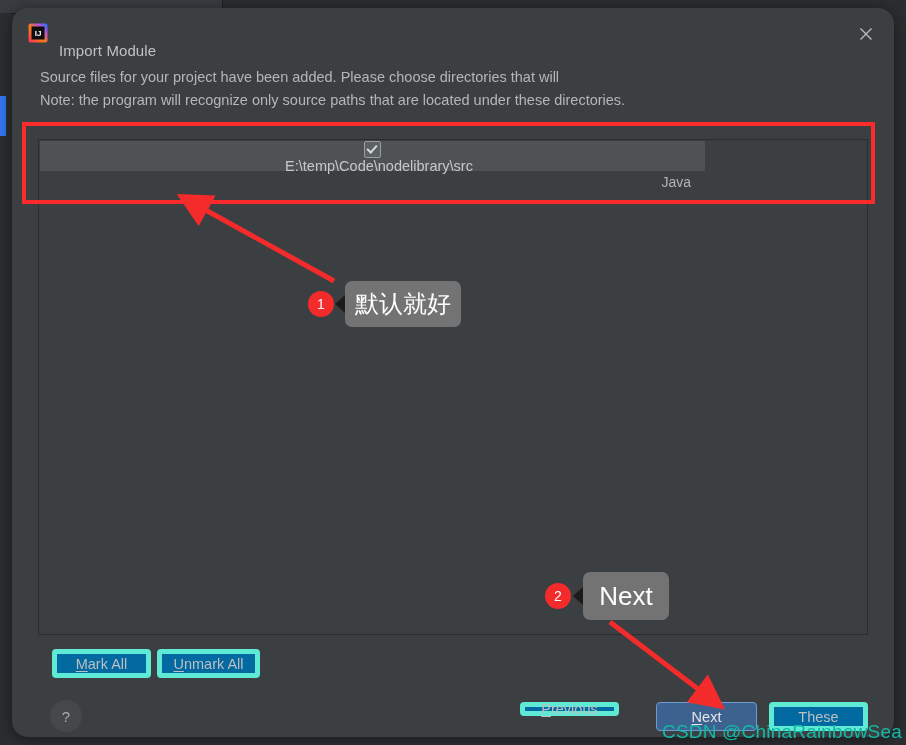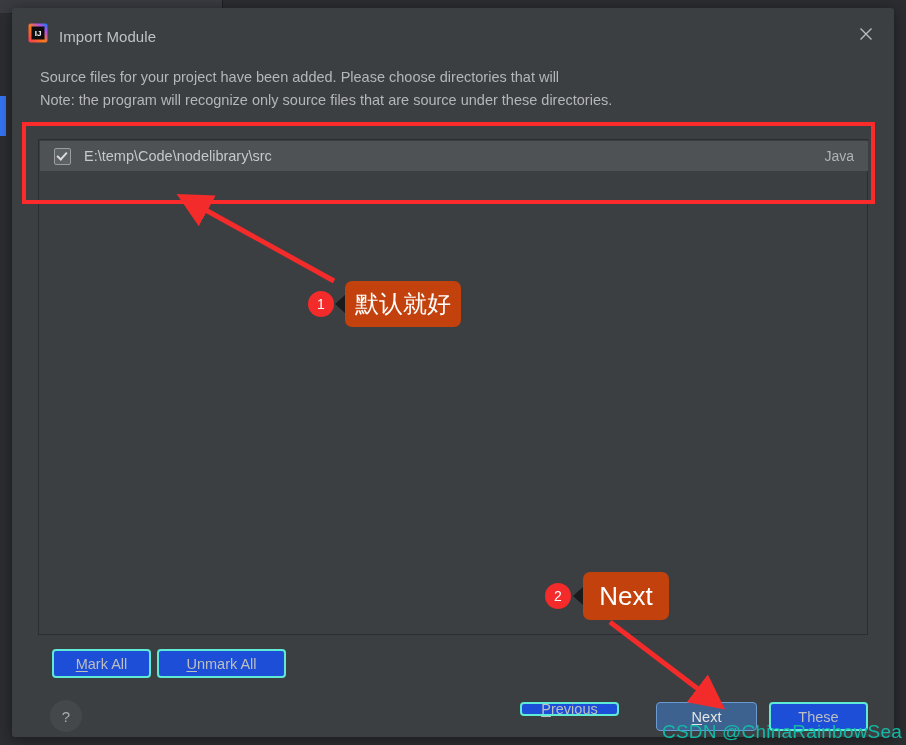--- a/index.html
+++ b/index.html
@@ -43,38 +43,38 @@
     width: 6px; height: 40px;
     background: #3574f0;
   }
 
   
   #dialog {
     position: absolute;
     left: 12px; top: 8px;
     width: 882px; height: 729px;
     background: #3c3f41;
-    border-radius: 3px;
+    border-radius: 16px;
     box-shadow: 0 2px 14px rgba(0,0,0,0.45);
   }
 
   
   #titlebar {
     position: absolute;
     left: 0; top: 0;
     width: 882px; height: 48px;
   }
   #app-icon {
     position: absolute;
     left: 16px; top: 15px;
     width: 20px; height: 20px;
   }
   #dialog-title {
     position: absolute;
-    left: 47px; top: 20px;
+    left: 47px; top: 34px;
     font-size: 15px;
     color: #bfc1c3;
     letter-spacing: .1px;
     white-space: nowrap;
   }
   #close-button {
     position: absolute;
     right: 16px; top: 14px;
     width: 24px; height: 24px;
     cursor: pointer;
@@ -97,27 +97,28 @@
     position: absolute;
     left: 26px; top: 131px;
     width: 830px; height: 496px;
     background: #3c3f41;
     border: 1px solid #2b2d30;
     box-sizing: border-box;
   }
   #source-row {
     position: absolute;
     left: 1px; top: 1px;
-    width: 828px; height: 30px;
+    width: 665px; height: 30px;
     background: #4e5254;
     display: flex;
     align-items: center;
     box-sizing: border-box;
     padding: 0 14px 0 14px;
     cursor: default;
+    flex-direction: column;
   }
   #row-checkbox {
     width: 15px; height: 15px;
     border: 1px solid #9b9ea0;
     border-radius: 2px;
     background: #5c6164;
     position: relative;
     flex: none;
     cursor: pointer;
   }
@@ -139,35 +140,35 @@
   #row-type {
     margin-left: auto;
     font-size: 14px;
     color: #b0b2b4;
     white-space: nowrap;
   }
 
   
   .btn {
     position: absolute;
-    background: #1d4ed8;
-    border: 2px solid #5eead4;
+    background: #0369a1;
+    border: 5px solid #5eead4;
     border-radius: 4px;
     color: #bdbfc1;
     font-size: 14.5px;
     display: flex;
     align-items: center;
     justify-content: center;
     cursor: pointer;
     box-sizing: border-box;
     white-space: nowrap;
   }
   .btn u { text-underline-offset: 2px; }
   #btn-mark-all  { left: 40px;  top: 641px; width: 99px;  height: 29px; }
-  #btn-unmark-all{ left: 145px; top: 641px; width: 129px; height: 29px; align-items: center; }
+  #btn-unmark-all{ left: 145px; top: 641px; width: 103px; height: 29px; align-items: center; }
   #btn-previous  { left: 508px; top: 694px; width: 99px;  height: 14px; }
   #btn-next      { left: 644px; top: 694px; width: 101px; height: 29px;
                    background: #3d628f; border: 1px solid #6c9bd2; color: #e3e5e7; }
   #btn-cancel    { left: 757px; top: 694px; width: 99px;  height: 29px; }
 
   
   #help-button {
     position: absolute;
     left: 38px; top: 692px;
     width: 32px; height: 32px;
@@ -200,21 +201,21 @@
   }
   #highlight-box {
     position: absolute;
     left: 22px; top: 122px;
     width: 853px; height: 82px;
     border: 4px solid #fc2b2b;
     box-sizing: border-box;
   }
   .callout {
     position: absolute;
-    background: #c2410c;
+    background: #737373;
     border-radius: 7px;
     color: #ffffff;
     display: flex;
     align-items: center;
     justify-content: center;
     white-space: nowrap;
   }
   .callout::before {
     content: "";
     position: absolute;
@@ -270,21 +271,21 @@
     <div id="dialog-title">Import Module</div>
     <div id="close-button">
       <svg width="24" height="24" viewBox="0 0 24 24">
         <path d="M6.5 6.5 L17.5 17.5 M17.5 6.5 L6.5 17.5" stroke="#b9bbbd" stroke-width="1.4" fill="none"></path>
       </svg>
     </div>
   </div>
 
   <div id="description">
     <div>Source files for your project have been added. Please choose directories that will</div>
-    <div>Note: the program will recognize only source files that are source under these directories.</div>
+    <div>Note: the program will recognize only source paths that are located under these directories.</div>
   </div>
 
   <div id="source-list-panel">
     <div id="source-row">
       <div id="row-checkbox"></div>
       <div id="row-path">E:\temp\Code\nodelibrary\src</div>
       <div id="row-type">Java</div>
     </div>
   </div>
 

